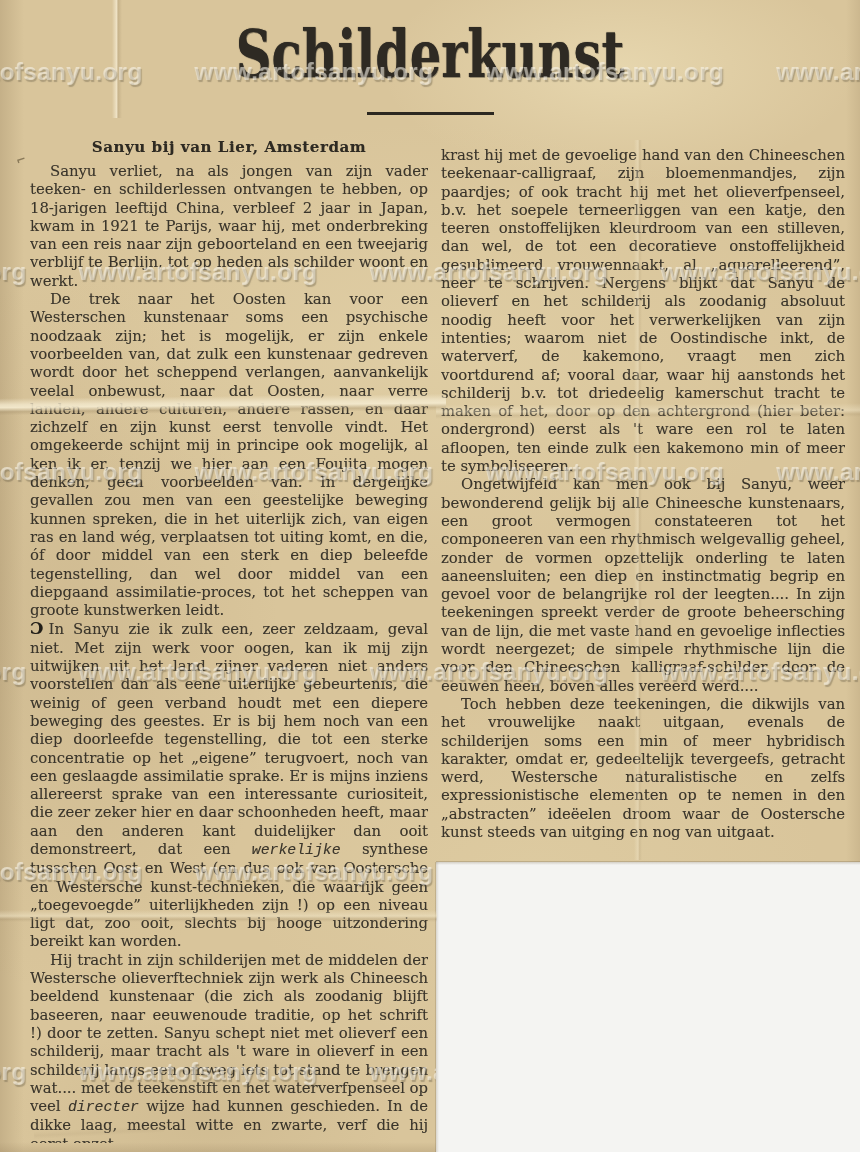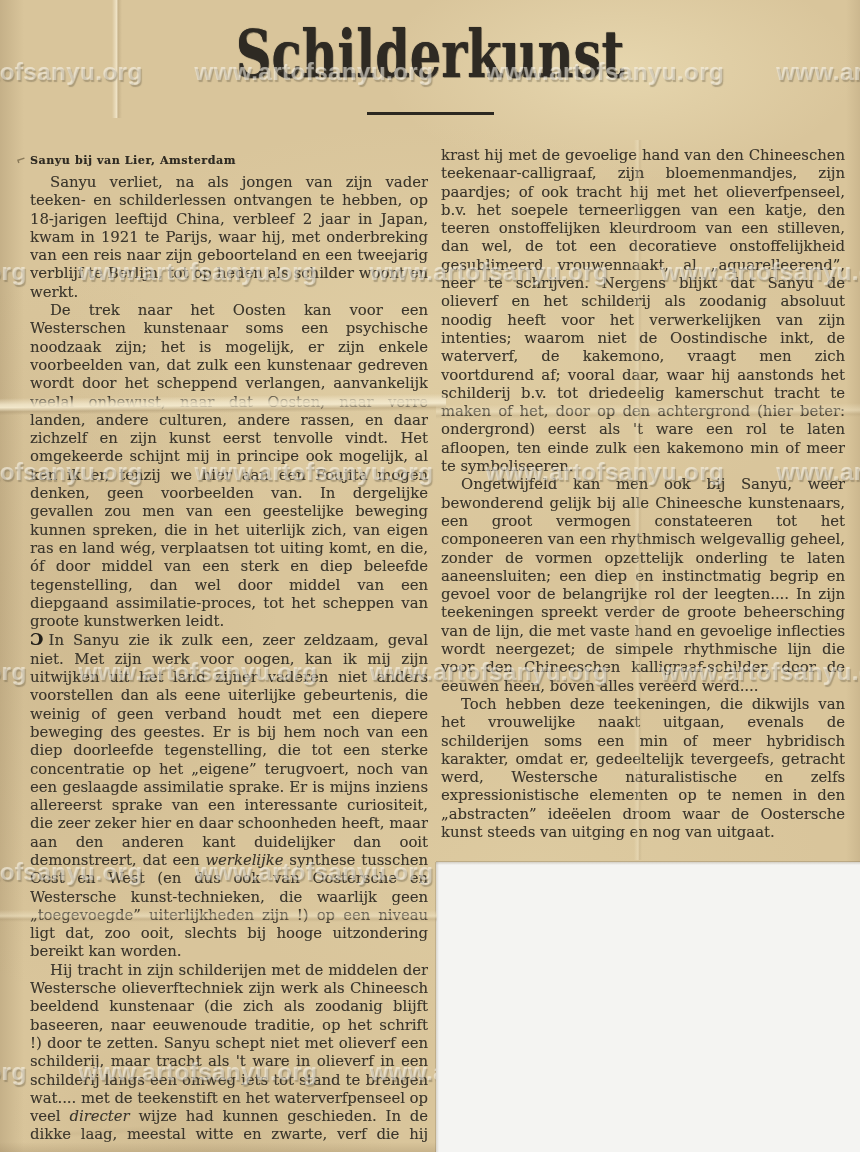--- a/index.html
+++ b/index.html
@@ -40,32 +40,32 @@
     transform:scaleX(.75);
     text-shadow:0 0 1px rgba(46,42,35,.9), 1px 1px 0 rgba(46,42,35,.35);
   }
   .divider{position:absolute;top:112px;left:367px;width:127px;height:3px;background:#2c2821;z-index:2;}
 
   
   .col{position:absolute;z-index:2;color:#3a352b;}
   .col-left{left:30px;top:138px;width:398px;height:1005px;overflow:hidden;}
   .col-right{left:441px;top:146px;width:404px;height:714px;overflow:hidden;}
   .heading{
-    margin:16px 0 6px 0;text-align:left;
-    font-size:11px;font-weight:bold;letter-spacing:.6px;color:#2e2a22;
+    margin:0 0 6px 0;text-align:center;
+    font-size:15px;font-weight:bold;letter-spacing:.6px;color:#2e2a22;
     text-shadow:.3px .3px 0 rgba(46,42,34,.4);
   }
   .para{
     margin:0;text-align:justify;text-indent:20px;
     font-size:14.8px;line-height:18.3px;
     hyphens:auto;-webkit-hyphens:auto;
     text-shadow:.3px .3px 0 rgba(58,53,43,.30);
   }
   .para.no-indent{text-indent:0;}
-  .para em{font-style:italic;}
+  .para em{font-style:italic;font-family:Liberation Mono, monospace;}
   .pmark{font-weight:bold;font-size:17px;margin-right:5px;color:#211e18;letter-spacing:0;}
   .pencil-mark{
     position:absolute;left:16px;top:153px;z-index:4;
     font-family:"DejaVu Sans", sans-serif;font-size:12px;font-weight:bold;color:#8a7a5a;
     transform:rotate(-18deg);
   }
 
   
   .crease{position:absolute;z-index:3;pointer-events:none;}
   .crease-fold-top-left{left:112px;top:0;width:10px;height:118px;

